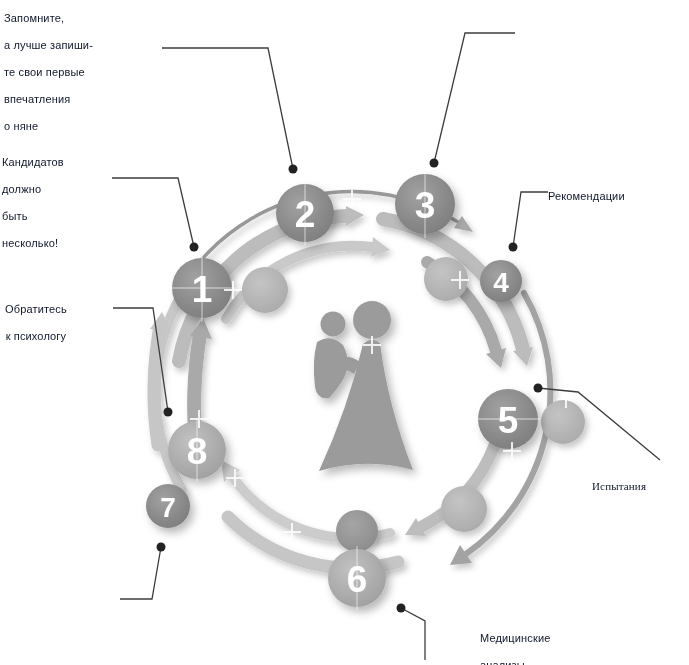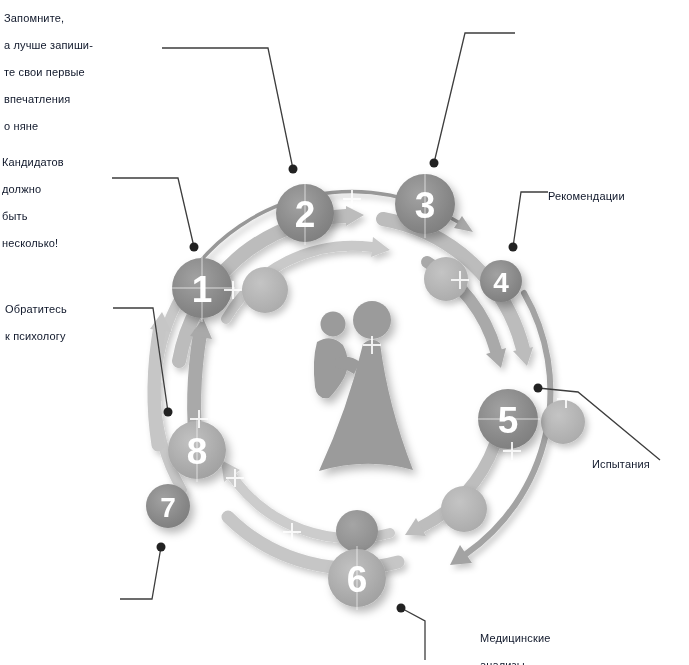--- a/index.html
+++ b/index.html
@@ -206,19 +206,19 @@
   <div class="lbl" style="left:4px;top:5px;">Запомните,
 а лучше запиши-
 те свои первые
 впечатления
 о няне</div>
   <div class="lbl" style="left:548px;top:183px;">Рекомендации</div>
   <div class="lbl" style="left:2px;top:149px;">Кандидатов
 должно
 быть
 несколько!</div>
-  <div class="lbl" style="left:5px;top:296px;">Обратитесь
+  <div class="lbl" style="left:5px;top:296px;text-align:center;">Обратитесь
 к психологу</div>
-  <div class="lbl" style="left:592px;top:451px;">Испытания</div>
+  <div class="lbl" style="left:592px;top:473px;font-family:Liberation Serif, serif;">Испытания</div>
   <div class="lbl" style="left:432px;top:625px;margin-left:48px;">Медицинские
 анализы</div>
 
 </div>
 
 </body></html>

